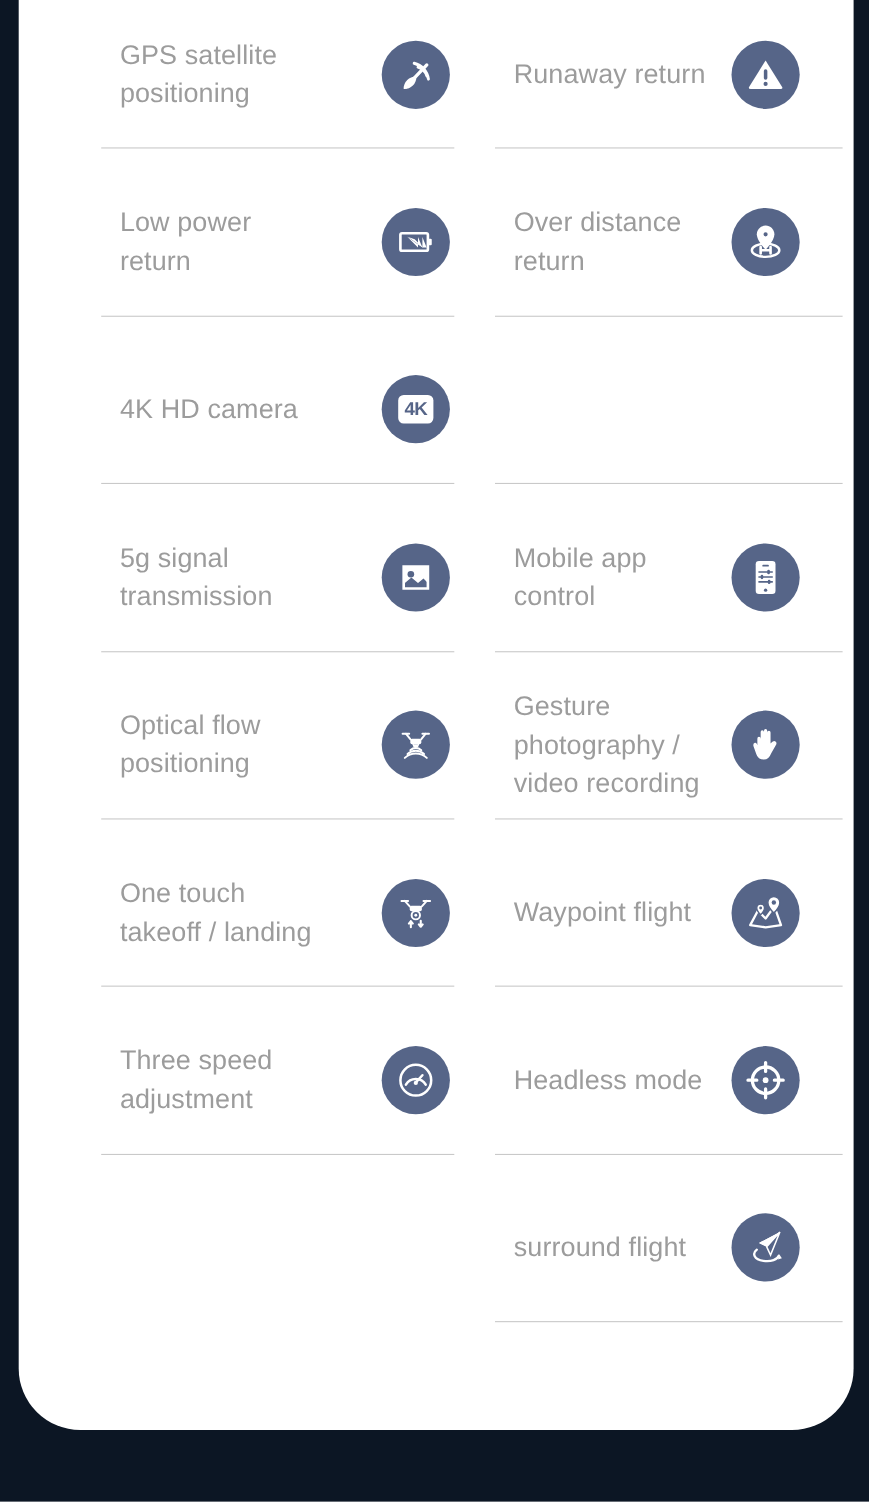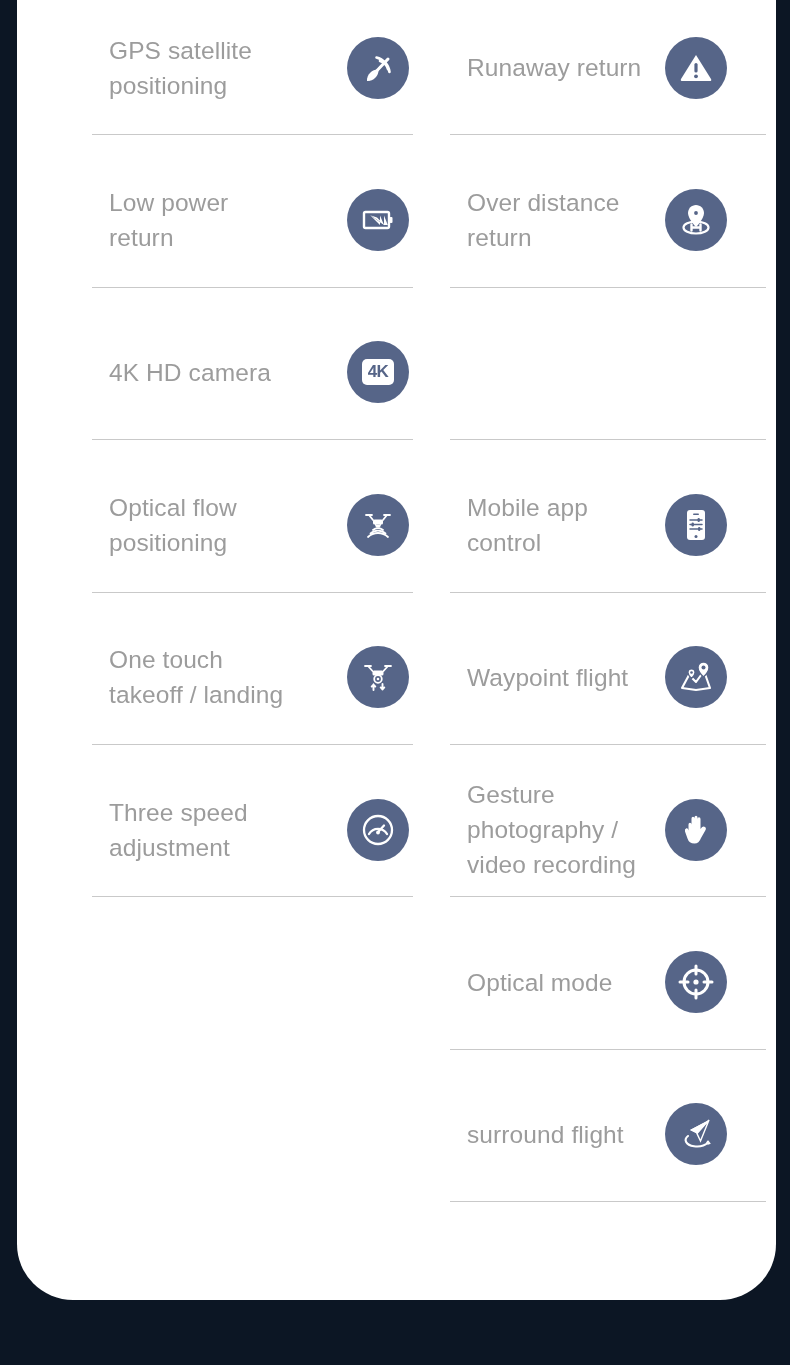--- a/index.html
+++ b/index.html
@@ -159,20 +159,35 @@
         <div class="feature">
           <div class="inner">
             <div class="label">4K HD camera</div>
             <div class="icon-badge">
               <div class="glyph4k">4K</div>
             </div>
           </div>
           <div class="divider"></div>
         </div>
 
+        <div class="feature">
+          <div class="inner">
+            <div class="label">5g signal
+transmission</div>
+            <div class="icon-badge">
+              <svg viewBox="0 0 40 40">
+                <path d="M9 10 H31 V30 H9 Z" fill="#fff"></path>
+                <circle cx="15.5" cy="17" r="3" fill="#566588"></circle>
+                <path d="M9 26 L16 20 L22 25 L27 21 L31 25 V30 H9 Z" fill="#566588"></path>
+                <path d="M9 10 H31 V30 H9 Z" fill="none" stroke="#fff" stroke-width="2.4"></path>
+              </svg>
+            </div>
+          </div>
+          <div class="divider"></div>
+        </div>
 
         <div class="feature">
           <div class="inner">
             <div class="label">Optical flow
 positioning</div>
             <div class="icon-badge">
               <svg viewBox="0 0 40 40" fill="none" stroke="#fff" stroke-width="1.8" stroke-linecap="round">
                 <path d="M8 10 H14 M26 10 H32"></path>
                 <path d="M11 10 L15 15 M29 10 L25 15"></path>
                 <rect x="15" y="14.5" width="10" height="5" rx="1.6" fill="#fff" stroke="none"></rect>
@@ -279,51 +294,51 @@
                   <rect x="22" y="22" width="2.4" height="4" rx="1.2"></rect>
                 </g>
               </svg>
             </div>
           </div>
           <div class="divider"></div>
         </div>
 
         <div class="feature">
           <div class="inner">
+            <div class="label">Gesture
+photography /
+video recording</div>
+            <div class="icon-badge">
+              <svg viewBox="0 0 40 40">
+                <path d="M12.5 21 V14.5 Q12.5 12.8 14 12.8 Q15.5 12.8 15.5 14.5 V8.5 Q15.5 6.8 17 6.8 Q18.5 6.8 18.5 8.5 V7.5 Q18.5 5.8 20 5.8 Q21.5 5.8 21.5 7.5 V9 Q21.5 7.3 23 7.3 Q24.5 7.3 24.5 9 V19 Q27 15.5 29 17 Q30.8 18.4 29 21 L25 28 Q23 33.5 18.5 33.5 Q13 33.5 11.5 28.5 L9 21.5 Q8.3 19 10.3 18.3 Q12 17.8 12.5 20.5 Z" fill="#fff"></path>
+              </svg>
+            </div>
+          </div>
+          <div class="divider"></div>
+        </div>
+
+        <div class="feature">
+          <div class="inner">
             <div class="label">Waypoint flight</div>
             <div class="icon-badge">
               <svg viewBox="0 0 40 40" fill="none" stroke="#fff" stroke-width="2.1" stroke-linejoin="round">
                 <path d="M6 31 L13 18 L20 25 L28 14 L34 31 L20 33 Z"></path>
                 <path d="M27.5 5 C24.4 5 22 7.4 22 10.4 C22 14.6 27.5 20 27.5 20 C27.5 20 33 14.6 33 10.4 C33 7.4 30.6 5 27.5 5 Z" fill="#fff" stroke="#566588" stroke-width="1.4"></path>
                 <circle cx="27.5" cy="10.4" r="2" fill="#566588" stroke="none"></circle>
                 <path d="M15.5 12 C13.6 12 12 13.6 12 15.5 C12 18.2 15.5 21.5 15.5 21.5 C15.5 21.5 19 18.2 19 15.5 C19 13.6 17.4 12 15.5 12 Z" fill="#fff" stroke="#566588" stroke-width="1.2"></path>
                 <circle cx="15.5" cy="15.5" r="1.3" fill="#566588" stroke="none"></circle>
               </svg>
             </div>
           </div>
           <div class="divider"></div>
         </div>
 
         <div class="feature">
           <div class="inner">
-            <div class="label">Gesture
-photography /
-video recording</div>
-            <div class="icon-badge">
-              <svg viewBox="0 0 40 40">
-                <path d="M12.5 21 V14.5 Q12.5 12.8 14 12.8 Q15.5 12.8 15.5 14.5 V8.5 Q15.5 6.8 17 6.8 Q18.5 6.8 18.5 8.5 V7.5 Q18.5 5.8 20 5.8 Q21.5 5.8 21.5 7.5 V9 Q21.5 7.3 23 7.3 Q24.5 7.3 24.5 9 V19 Q27 15.5 29 17 Q30.8 18.4 29 21 L25 28 Q23 33.5 18.5 33.5 Q13 33.5 11.5 28.5 L9 21.5 Q8.3 19 10.3 18.3 Q12 17.8 12.5 20.5 Z" fill="#fff"></path>
-              </svg>
-            </div>
-          </div>
-          <div class="divider"></div>
-        </div>
-
-        <div class="feature">
-          <div class="inner">
-            <div class="label">Optical mode</div>
+            <div class="label">Headless mode</div>
             <div class="icon-badge">
               <svg viewBox="0 0 40 40" fill="none" stroke="#fff" stroke-width="3" stroke-linecap="round">
                 <circle cx="20" cy="20" r="12"></circle>
                 <path d="M20 4 V12 M20 28 V36 M4 20 H12 M28 20 H36"></path>
                 <circle cx="20" cy="20" r="2.6" fill="#fff" stroke="none"></circle>
               </svg>
             </div>
           </div>
           <div class="divider"></div>
         </div>

